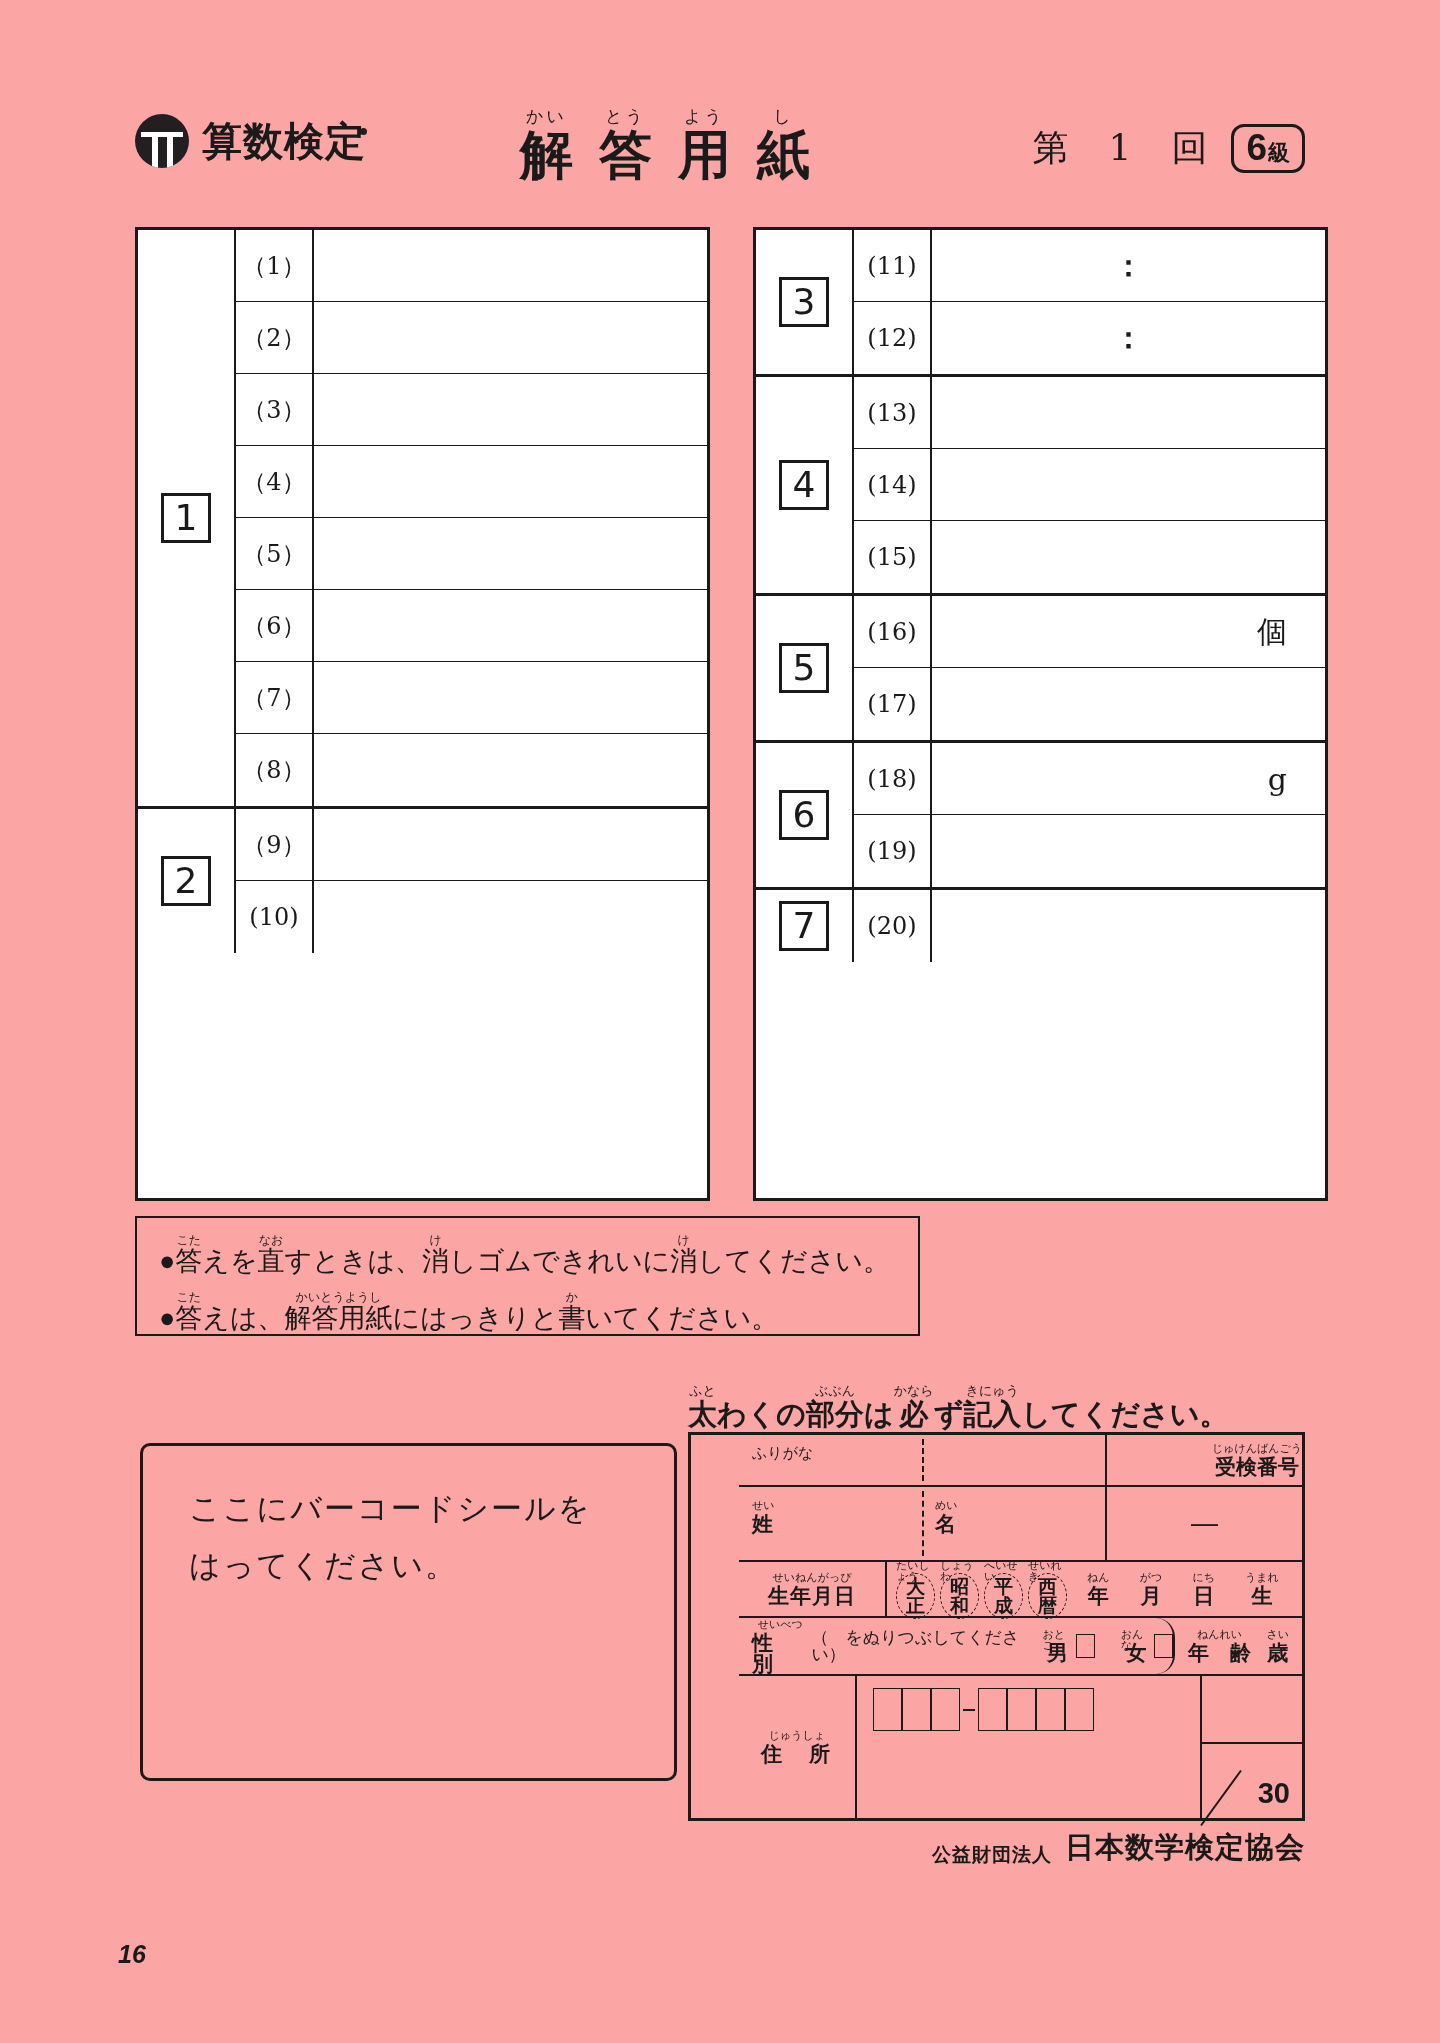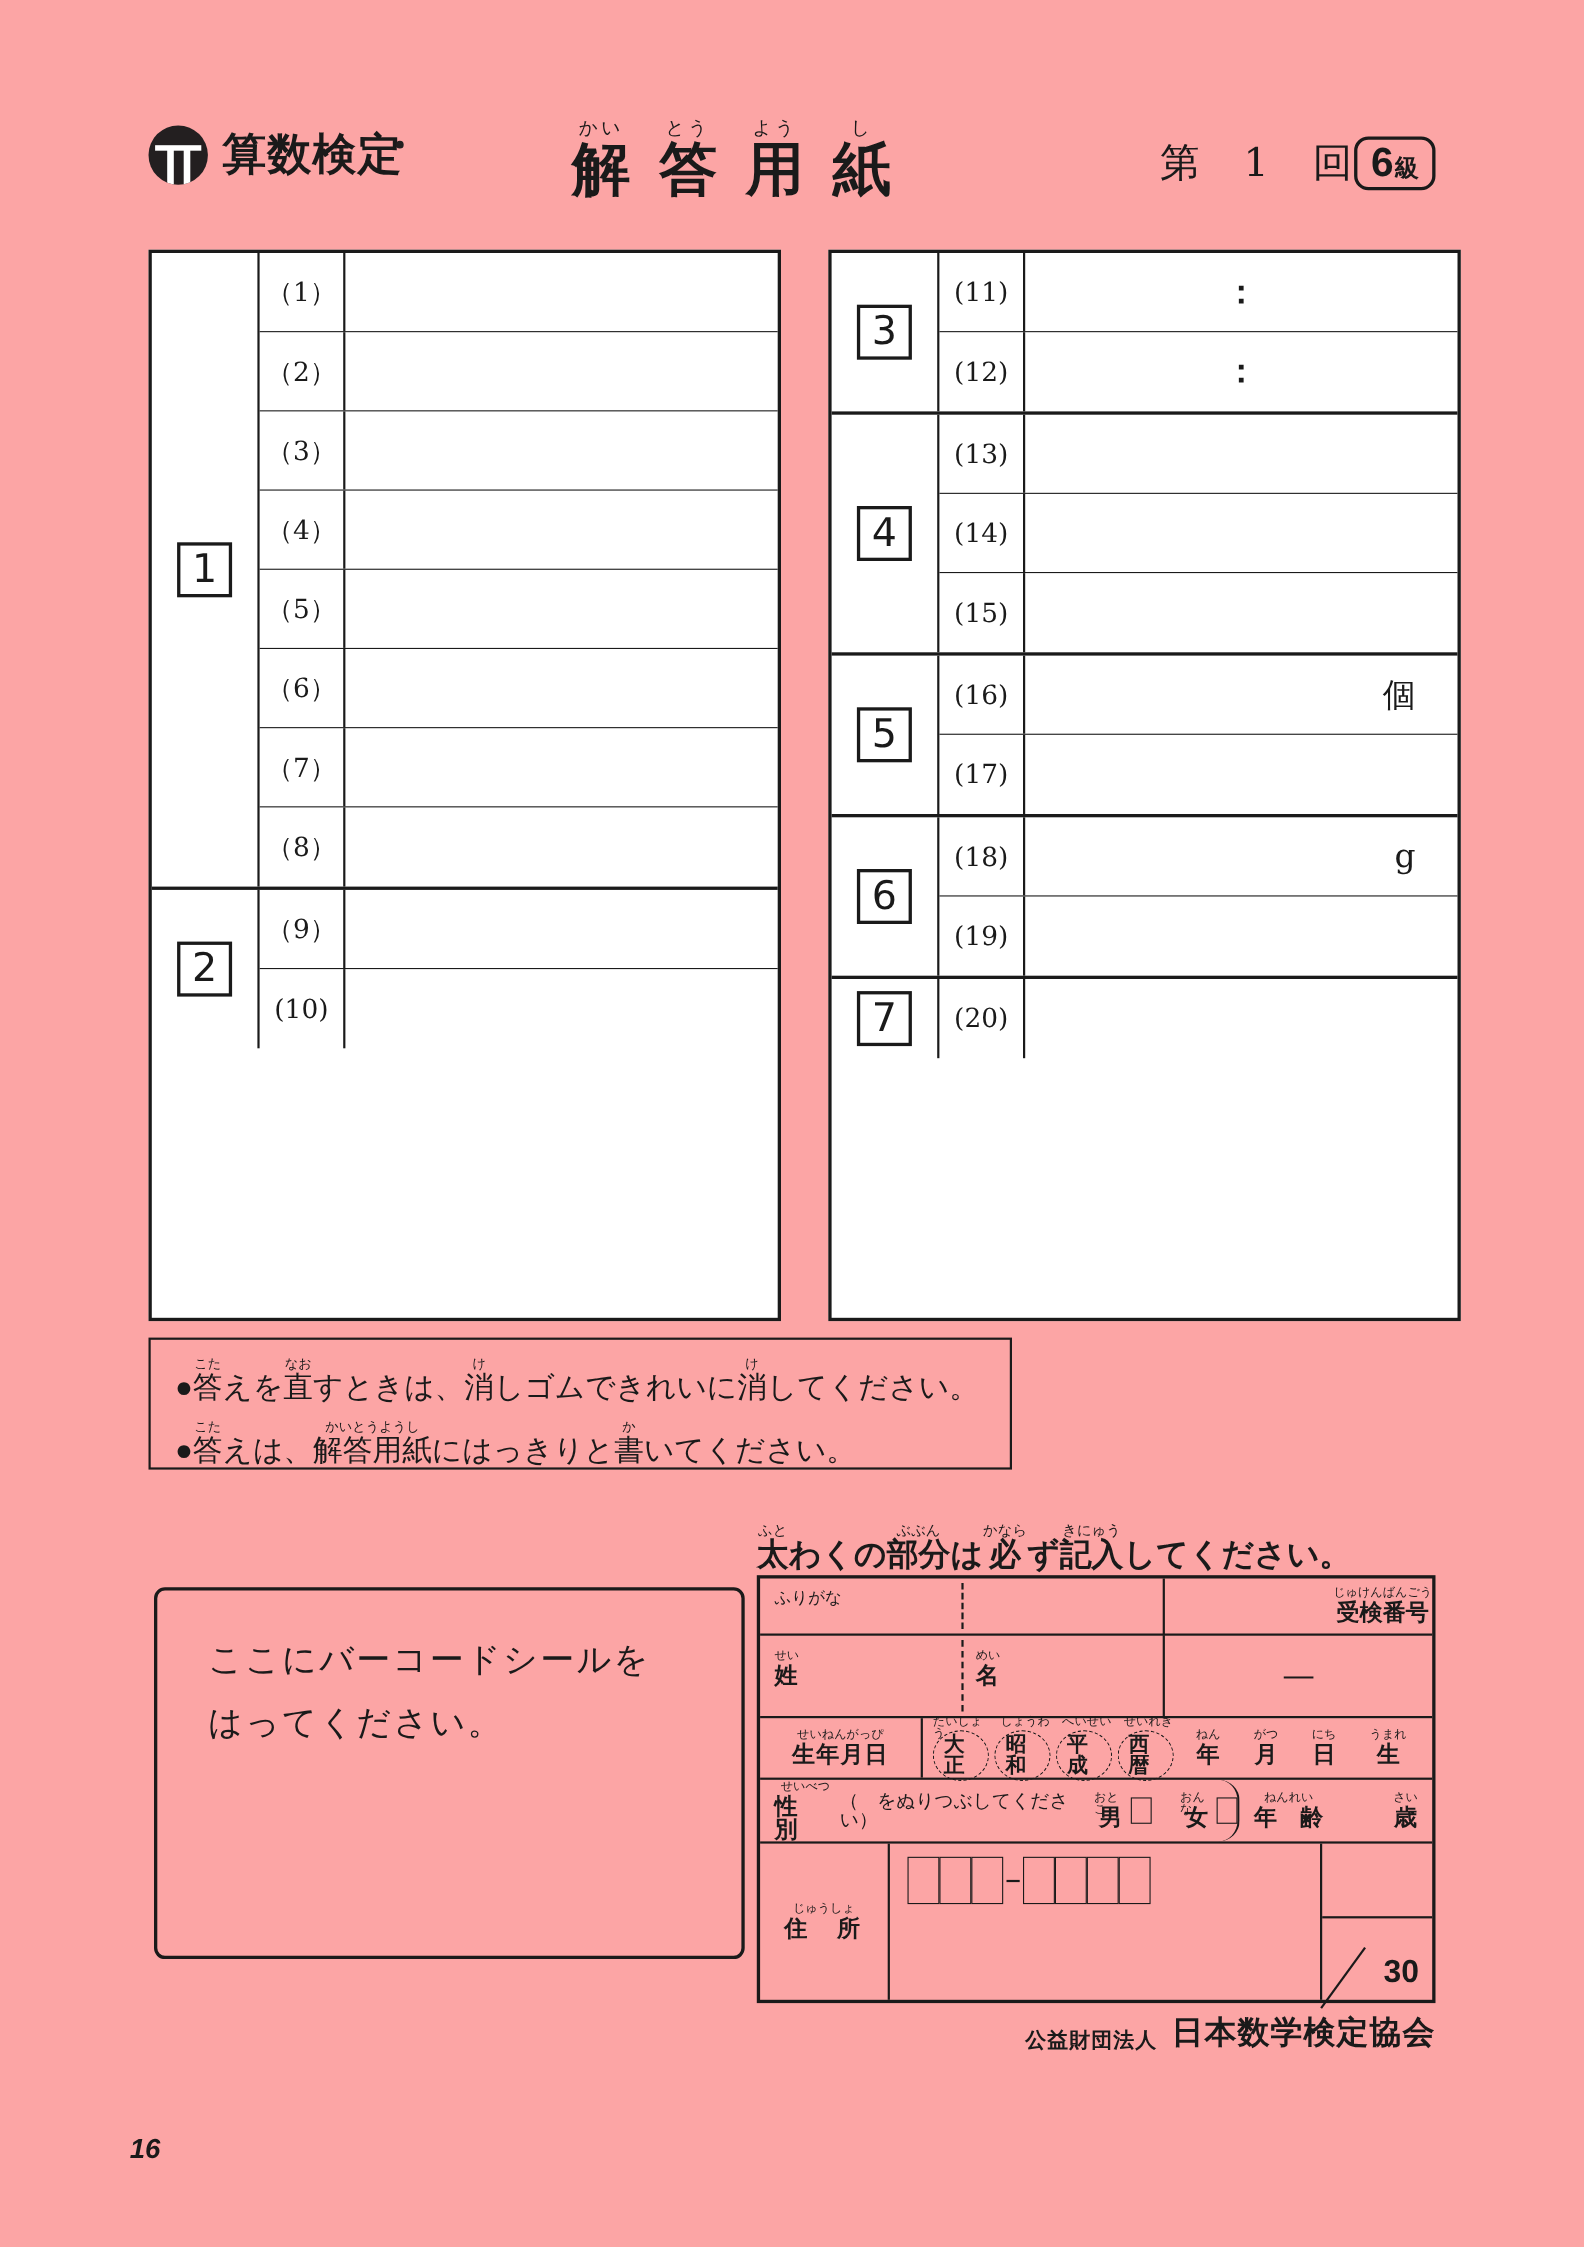--- a/index.html
+++ b/index.html
@@ -19,21 +19,21 @@
   .logo-mark .b2{left:17px;top:22px;width:6px;height:32px;}
   .logo-mark .b3{left:32px;top:22px;width:6px;height:32px;}
   .logo-dot{position:absolute;right:-1px;top:7px;width:7px;height:7px;border-radius:50%;background:#231f20;}
   .logo-text{font-size:40px;font-weight:bold;letter-spacing:1px;line-height:1;}
 
   .title{position:absolute;left:385px;top:0px;display:flex;gap:26px;}
   .tchar{display:flex;flex-direction:column;align-items:center;}
   .tchar .ruby{font-size:17px;line-height:1;margin-bottom:3px;letter-spacing:3px;}
   .tchar .main{font-size:53px;font-weight:bold;line-height:1;font-family:"DejaVu Sans",sans-serif;}
 
-  .roundinfo{position:absolute;right:0;top:16px;display:flex;align-items:center;}
+  .roundinfo{position:absolute;right:0;top:16px;display:flex;align-items:center;gap:22px;}
   .roundinfo .rtxt{font-size:36px;letter-spacing:2px;font-family:"DejaVu Serif",serif;}
   .grade-badge{border:3px solid #1a1a1a;border-radius:13px;padding:2px 12px 4px;display:flex;align-items:baseline;}
   .grade-badge .g-num{font-size:37px;font-weight:bold;line-height:1;}
   .grade-badge .g-unit{font-size:22px;font-weight:bold;line-height:1;margin-left:1px;}
 
   
   .ansblock{position:absolute;border:3px solid #1a1a1a;box-sizing:border-box;background:#fff;}
   #table-left{left:135px;top:227px;width:575px;height:974px;}
   #table-right{left:753px;top:227px;width:575px;height:974px;}
   .grp{display:flex;border-bottom:3px solid #1a1a1a;box-sizing:border-box;}
@@ -69,21 +69,21 @@
            border-radius:10px;box-sizing:border-box;padding:34px 0 0 46px;}
   .barcode .bl{font-size:31px;line-height:1.85;letter-spacing:2px;}
 
   
   .form-head{position:absolute;left:688px;top:1384px;display:flex;align-items:flex-end;}
   .fh-item{display:inline-flex;flex-direction:column;align-items:center;justify-content:flex-end;}
   .fh-item .rt{font-size:13px;line-height:1;height:16px;}
   .fh-item .rm{font-size:29px;font-weight:bold;line-height:1;}
 
   .formbox{position:absolute;left:688px;top:1432px;width:617px;height:389px;border:3px solid #1a1a1a;
-           box-sizing:border-box;display:flex;flex-direction:column;}
+           box-sizing:border-box;display:flex;flex-direction:column;padding-left:48px;}
   .frow{display:flex;box-sizing:border-box;}
   .cell{box-sizing:border-box;position:relative;}
   .bb{border-bottom:2.5px solid #1a1a1a;}
   .br{border-right:2.5px solid #1a1a1a;}
   .lbl-sm{font-size:15px;line-height:1;}
   .rubyset{display:inline-flex;flex-direction:column;align-items:center;}
   .rubyset .rt{font-size:11px;line-height:1;height:13px;}
   .rubyset .rm{font-size:21px;font-weight:bold;line-height:1;}
   .dashed-v{position:absolute;left:50%;top:4px;bottom:4px;border-left:2px dashed #1a1a1a;}
   .era{display:inline-flex;align-items:center;justify-content:center;border:1.6px dashed #1a1a1a;

